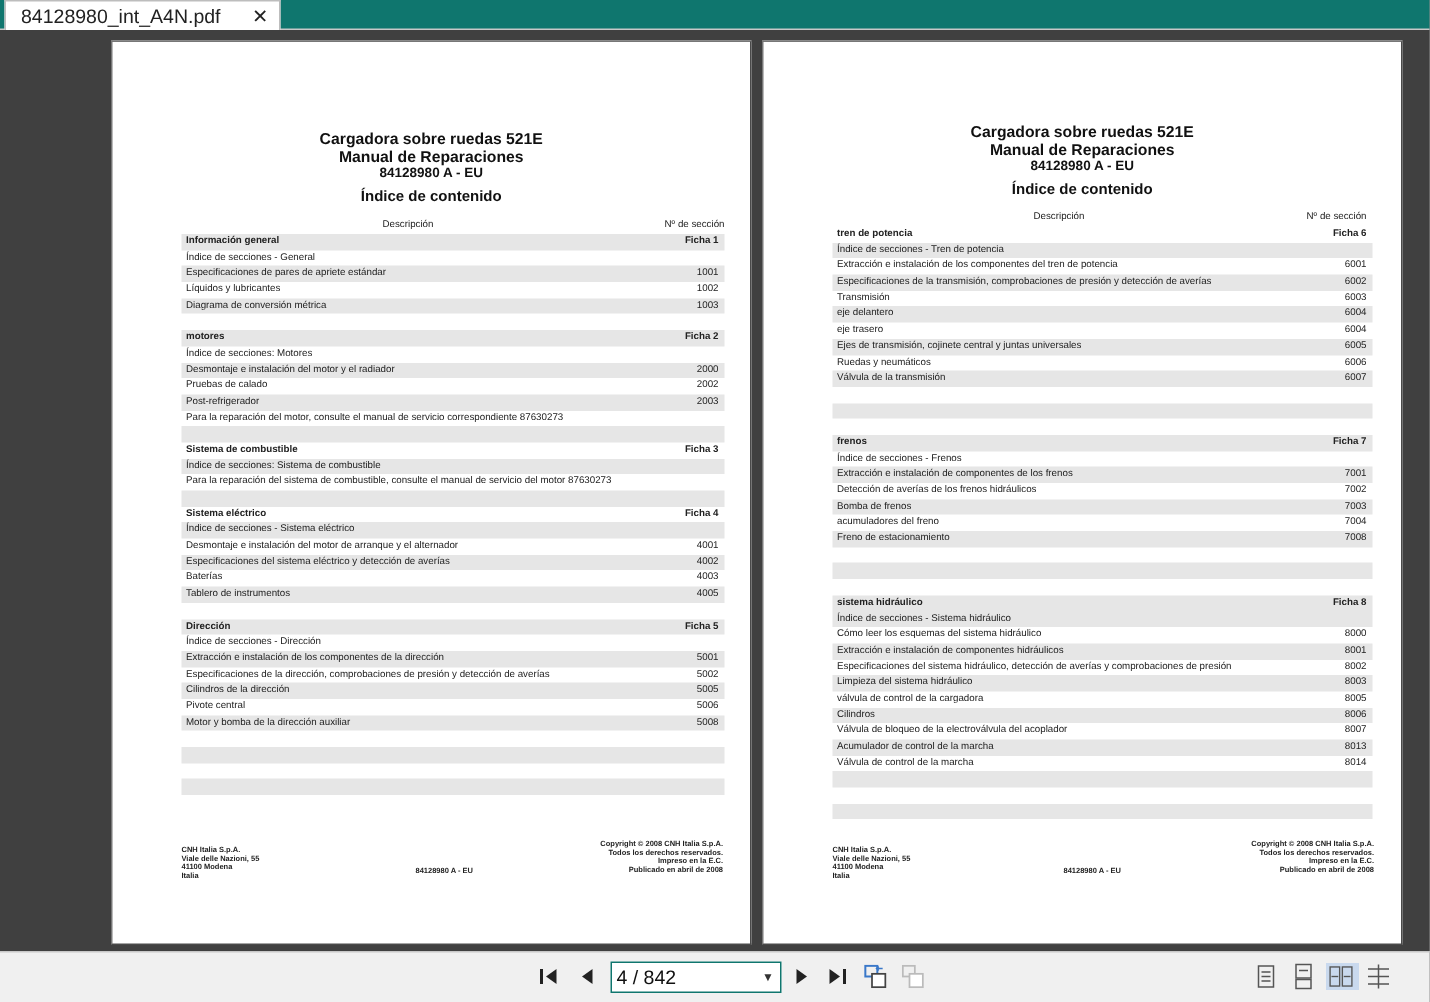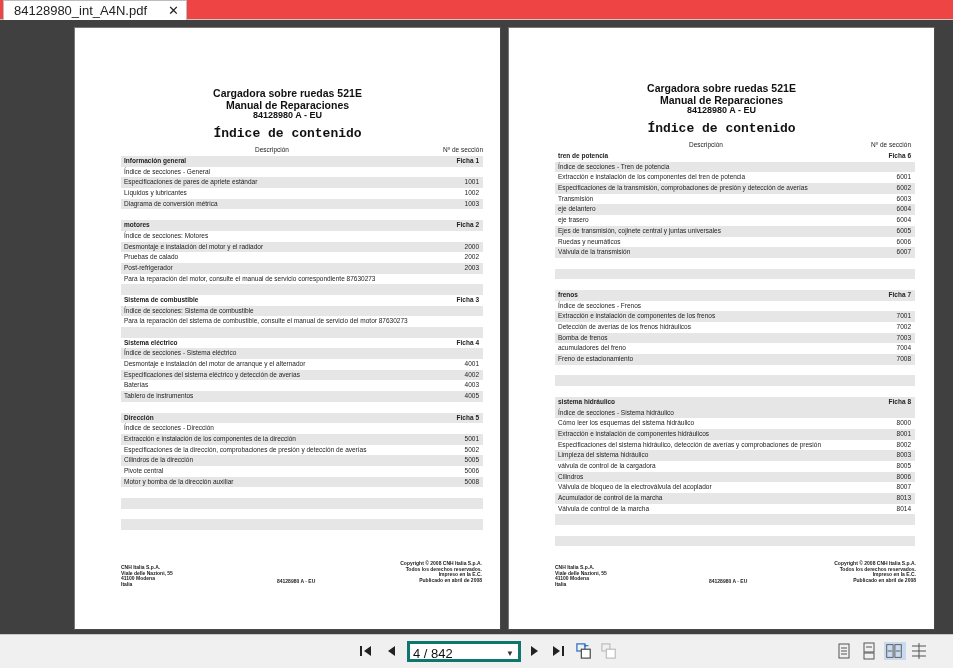--- a/index.html
+++ b/index.html
@@ -1,42 +1,42 @@
 <!DOCTYPE html>
 <html><head>
 <meta charset="utf-8">
 <style>
   * { box-sizing: border-box; margin: 0; padding: 0; }
   html, body { width: 953px; height: 668px; overflow: hidden; background: #ababab; font-family: "Liberation Sans", sans-serif; }
-  .tabbar { position: absolute; left: 0; top: 0; width: 953px; height: 20px; background: #ef4444; border-bottom: 1px solid #c8c8c8; }
+  .tabbar { position: absolute; left: 0; top: 0; width: 953px; height: 20px; background: #0f766e; border-bottom: 1px solid #c8c8c8; }
   .tab { position: absolute; left: 3px; top: 0; width: 184px; height: 21px; background: #ffffff; border: 1px solid #bdbdbd; border-bottom: none; transform: skewX(0deg); }
   .tab-title { position: absolute; left: 10px; top: 2px; font-size: 13px; color: #222; }
   .tab-close { position: absolute; left: 164px; top: 2px; font-size: 13px; color: #222; cursor: pointer; }
   .viewer { position: absolute; left: 0; top: 20px; width: 953px; height: 614px; background: #404040; }
   .page { position: absolute; top: 7px; width: 427px; height: 603px; background: #fff; border: 1px solid #4a4a4a; border-top-color:#777; border-left-color:#777; }
   .page.left { left: 74px; }
   .page.right { left: 508px; top: 7px; height: 603px; }
   .ptitle { position: absolute; left: 0; width: 100%; text-align: center; font-weight: bold; color: #111; }
   .t1 { font-size: 10.5px; line-height: 12px; }
   .t3 { font-size: 9px; line-height: 11px; }
-  .toc-h { font-size: 13px; font-weight: bold; font-family: Liberation Mono, monospace; }
+  .toc-h { font-size: 10px; font-weight: bold; }
   .colhdr { position: absolute; left: 46px; width: 362px; font-size: 6.5px; color: #222; }
   .colhdr .d { position: absolute; left: 134px; }
   .colhdr .n { position: absolute; right: 0; }
   .rows { position: absolute; left: 46px; width: 362px; }
   .row { position: relative; height: 10.7px; font-size: 6.5px; line-height: 10.7px; color: #222; padding-left: 3px; white-space: nowrap; }
   .row.g { background: #e6e6e6; }
   .row.sec { font-weight: bold; }
   .row .num { position: absolute; right: 4px; top: 0; }
   .foot { position: absolute; font-size: 5px; line-height: 5.5px; color: #222; font-weight: bold; }
   .foot.r { text-align: right; }
   .bottombar { position: absolute; left: 0; top: 634px; width: 953px; height: 34px; background: #f0f0f0; border-top: 1px solid #c8c8c8; }
   .nav-btn { position: absolute; top: 8px; width: 16px; height: 16px; cursor: pointer; }
   .nav-btn svg { width: 16px; height: 16px; }
-  .page-input { position: absolute; left: 407px; top: 6px; width: 114px; height: 21px; background: #fff; border: 3px solid #0f766e; font-size: 13px; padding-left: 3px; line-height: 19px; color: #111; }
+  .page-input { position: absolute; left: 407px; top: 6px; width: 114px; height: 21px; background: #fff; border: 1px solid #0f766e; font-size: 13px; padding-left: 3px; line-height: 19px; color: #111; }
   .page-input .caret { position: absolute; right: 4px; top: 0; font-size: 8px; color: #333; }
   .view-btn { position: absolute; top: 7px; width: 20px; height: 18px; cursor: pointer; }
   .view-btn.active { background: #c9d9ee; }
   .view-btn svg { width: 20px; height: 18px; }
 </style>
 </head>
 <body>
 
 <div class="tabbar">
   <div class="tab">

